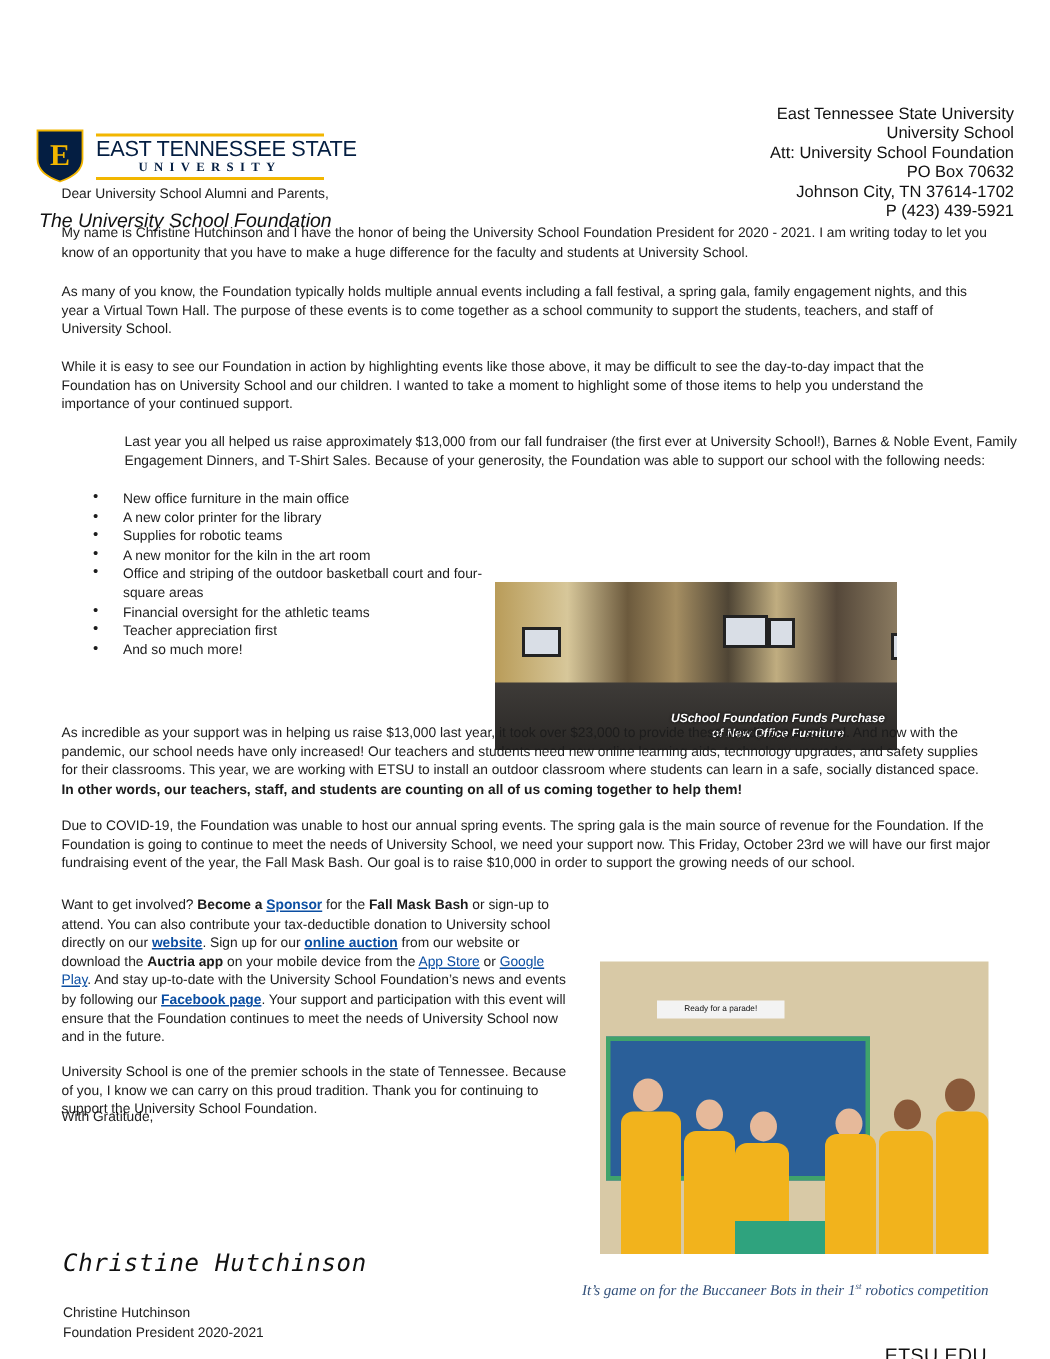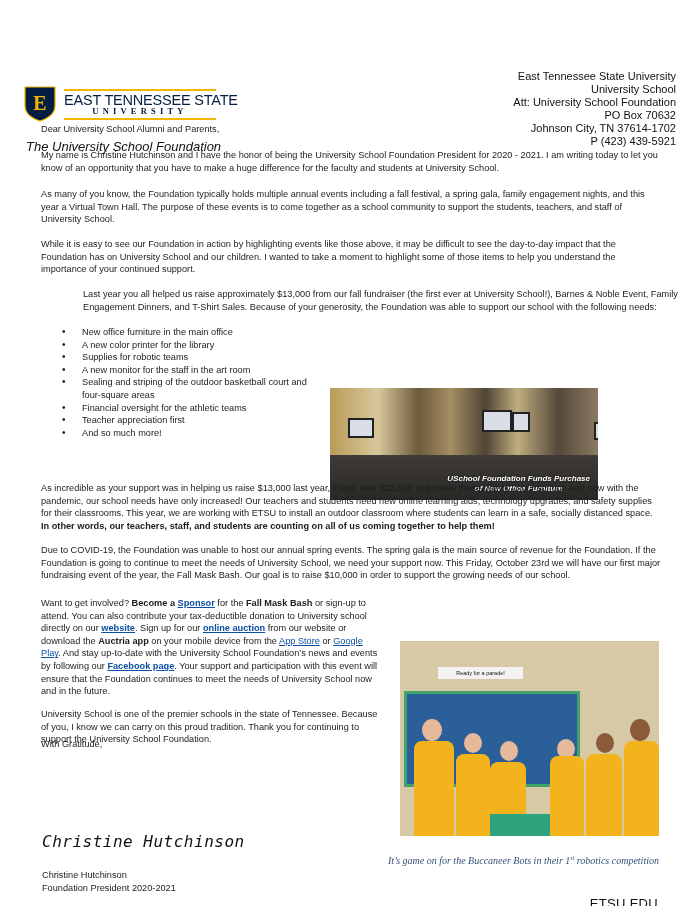--- a/index.html
+++ b/index.html
@@ -75,22 +75,22 @@
   <p class="p" style="top:123px;">Dear University School Alumni and Parents,</p>
   <p class="p" style="top:149px;">My name is Christine Hutchinson and I have the honor of being the University School Foundation President for 2020 - 2021. I am writing today to let you know of an opportunity that you have to make a huge difference for the faculty and students at University School.</p>
   <p class="p" style="top:188px;">As many of you know, the Foundation typically holds multiple annual events including a fall festival, a spring gala, family engagement nights, and this year a Virtual Town Hall. The purpose of these events is to come together as a school community to support the students, teachers, and staff of University School.</p>
   <p class="p" style="top:238px;">While it is easy to see our Foundation in action by highlighting events like those above, it may be difficult to see the day-to-day impact that the Foundation has on University School and our children. I wanted to take a moment to highlight some of those items to help you understand the importance of your continued support.</p>
   <p class="p" style="top:288px;margin-left:42px;">Last year you all helped us raise approximately $13,000 from our fall fundraiser (the first ever at University School!), Barnes &amp; Noble Event, Family Engagement Dinners, and T-Shirt Sales. Because of your generosity, the Foundation was able to support our school with the following needs:</p>
 
   <ul class="needs">
     <li>New office furniture in the main office</li>
     <li>A new color printer for the library</li>
     <li>Supplies for robotic teams</li>
-    <li>A new monitor for the staff in the art room</li>
-    <li>Sealing and striping of the outdoor basketball court and four-square areas</li>
+    <li>A new monitor for the kiln in the art room</li>
+    <li>Office and striping of the outdoor basketball court and four-square areas</li>
     <li>Financial oversight for the athletic teams</li>
     <li>Teacher appreciation first</li>
     <li>And so much more!</li>
   </ul>
 
   <div class="abs photo-office">
     <div class="monitor" style="left:18px; top:30px; width:22px; height:16px;"></div>
     <div class="monitor" style="left:152px; top:22px; width:26px; height:18px;"></div>
     <div class="monitor" style="left:182px; top:24px; width:14px; height:16px;"></div>
     <div class="monitor" style="left:264px; top:34px; width:18px; height:14px;"></div>

